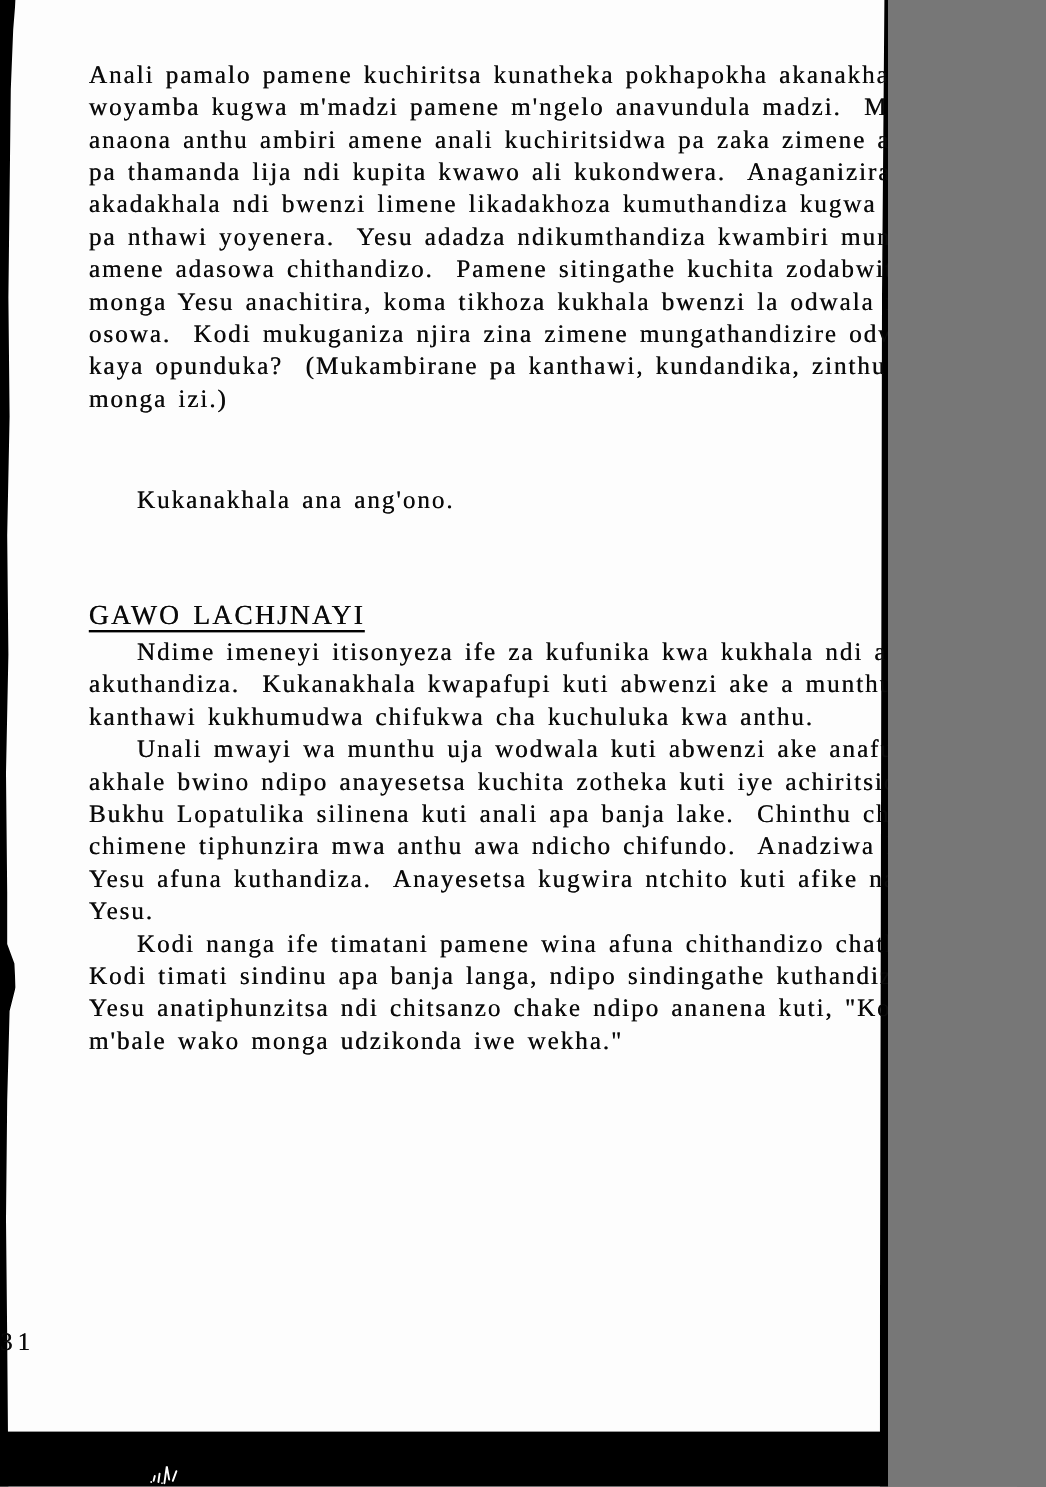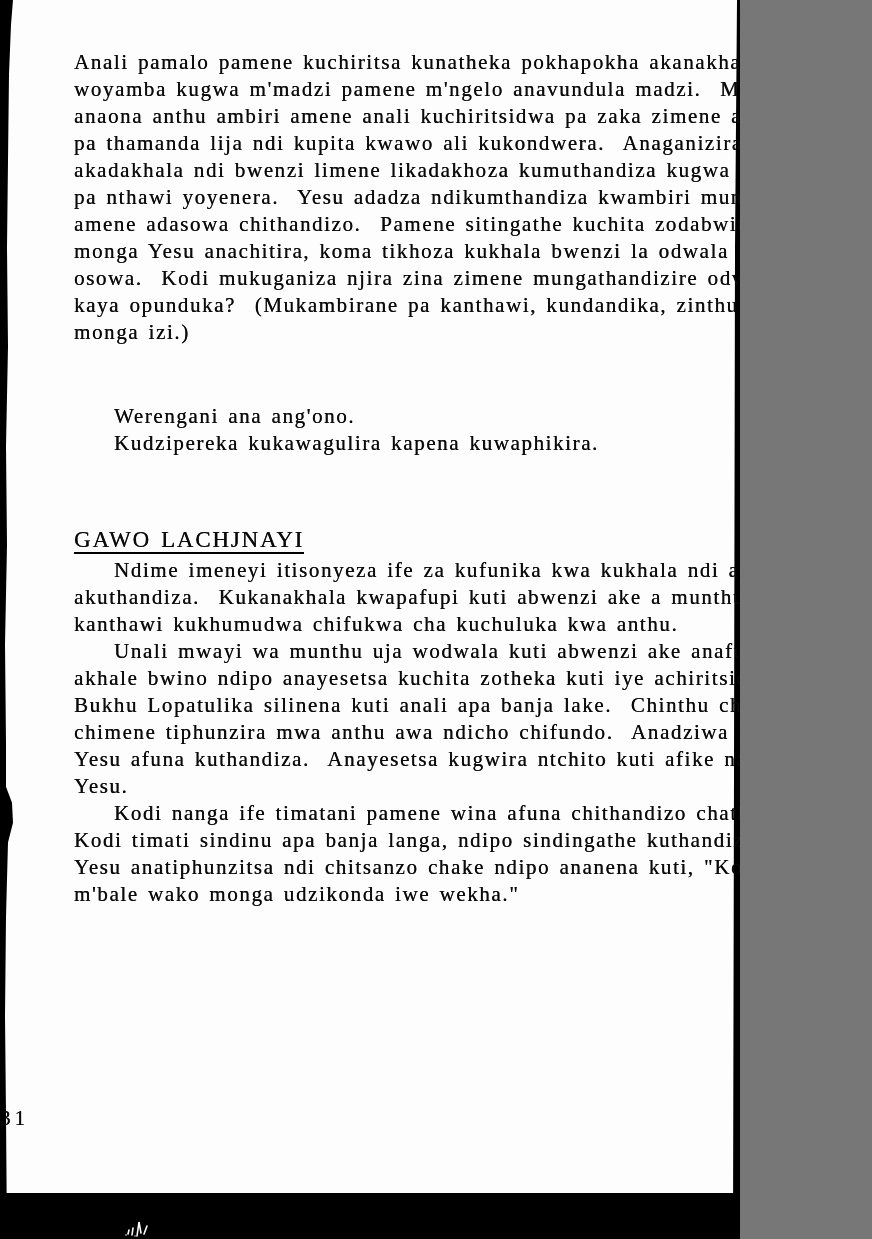--- a/index.html
+++ b/index.html
@@ -85,22 +85,21 @@
 pa thamanda lija ndi kupita kwawo ali kukondwera.  Anaganizira
 akadakhala ndi bwenzi limene likadakhoza kumuthandiza kugwa mmadzi
 pa nthawi yoyenera.  Yesu adadza ndikumthandiza kwambiri munthu
 amene adasowa chithandizo.  Pamene sitingathe kuchita zodabwitsa
 monga Yesu anachitira, koma tikhoza kukhala bwenzi la odwala ndi
 osowa.  Kodi mukuganiza njira zina zimene mungathandizire odwala
 kaya opunduka?  (Mukambirane pa kanthawi, kundandika, zinthu zina
 monga izi.)</p>
 
     <div class="list">
-      <div class="list-item">Werengani ana ang'ono.</div>
-      <div class="list-item">Kudzipereka kukawagulira kapena kuwaphikira.</div>
+      <div class="list-item">Kukanakhala ana ang'ono.</div>
     </div>
 
     <h2 class="section-heading">
       <span class="underlined">GAWO LACHJNAYI</span>
     </h2>
 
     <p class="para indent">Ndime imeneyi itisonyeza ife za kufunika kwa kukhala ndi abwenzi
 akuthandiza.  Kukanakhala kwapafupi kuti abwenzi ake a munthu uja
 kanthawi kukhumudwa chifukwa cha kuchuluka kwa anthu.</p>
     <p class="para indent">Unali mwayi wa munthu uja wodwala kuti abwenzi ake anafuna kuti

